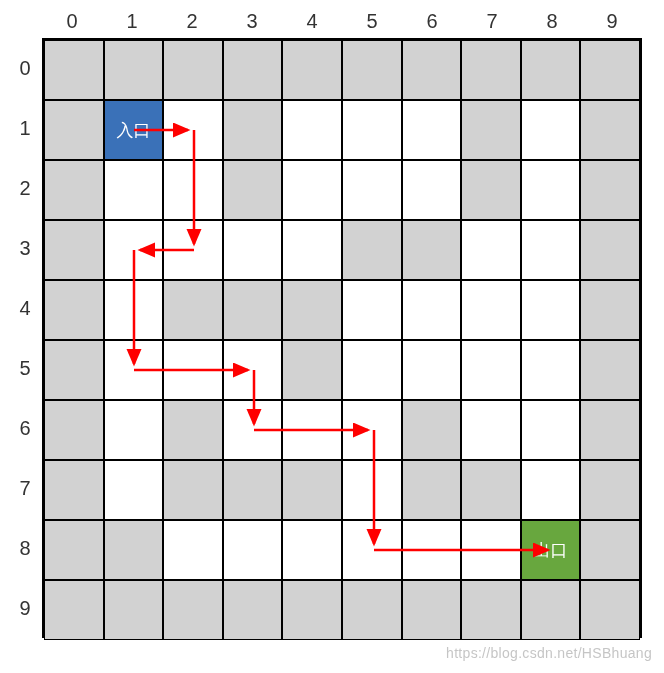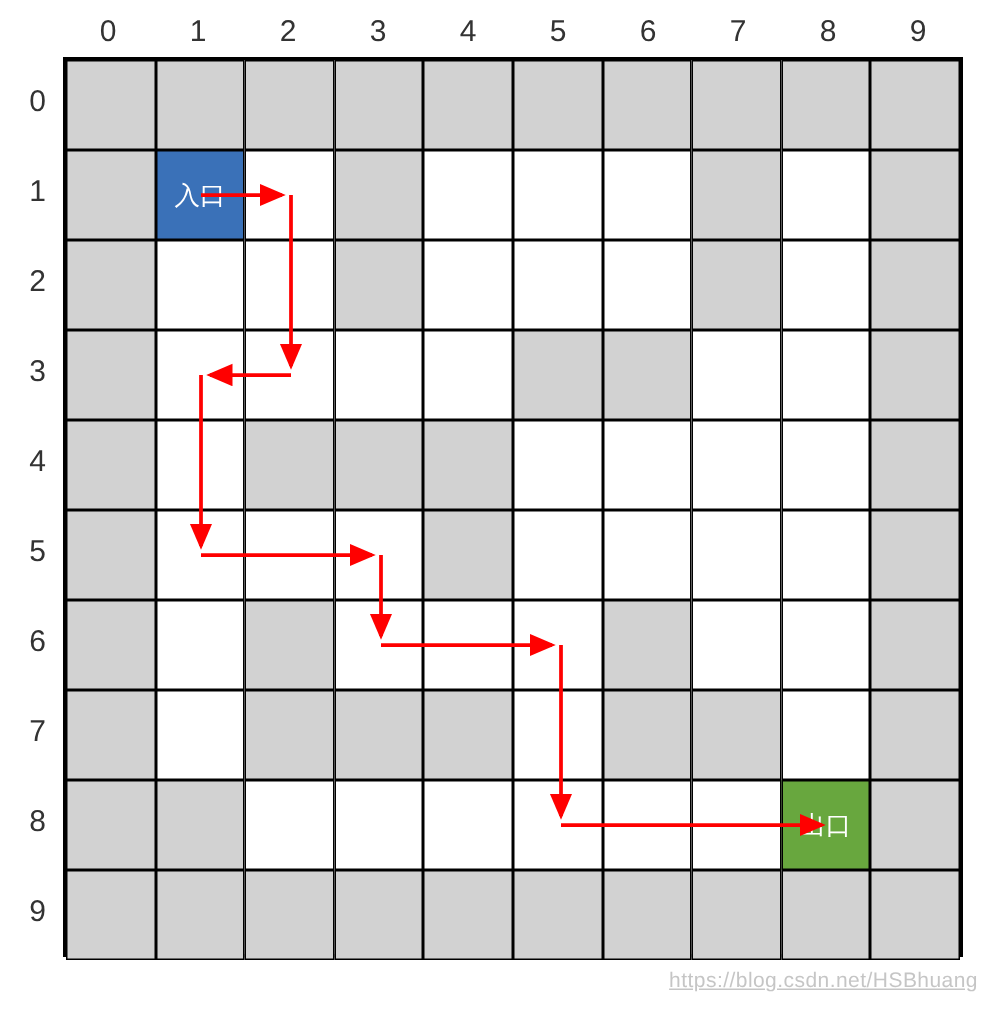--- a/index.html
+++ b/index.html
@@ -72,21 +72,20 @@
   .arrow-marker { fill: #ff0000; }
   .path-line { stroke: #ff0000; stroke-width: 2.5; fill: none; }
   .watermark {
     position: absolute;
     right: 12px;
     bottom: 12px;
     font-size: 14px;
     color: rgba(150,150,150,0.55);
     font-family: Arial, sans-serif;
     letter-spacing: 0.3px;
-    text-decoration: underline;
   }
 </style>
 </head>
 <body>
 
 <div class="container">
   <div class="col-headers" id="col-headers">
       <div class="col-header">0</div>
       <div class="col-header">1</div>
       <div class="col-header">2</div>

